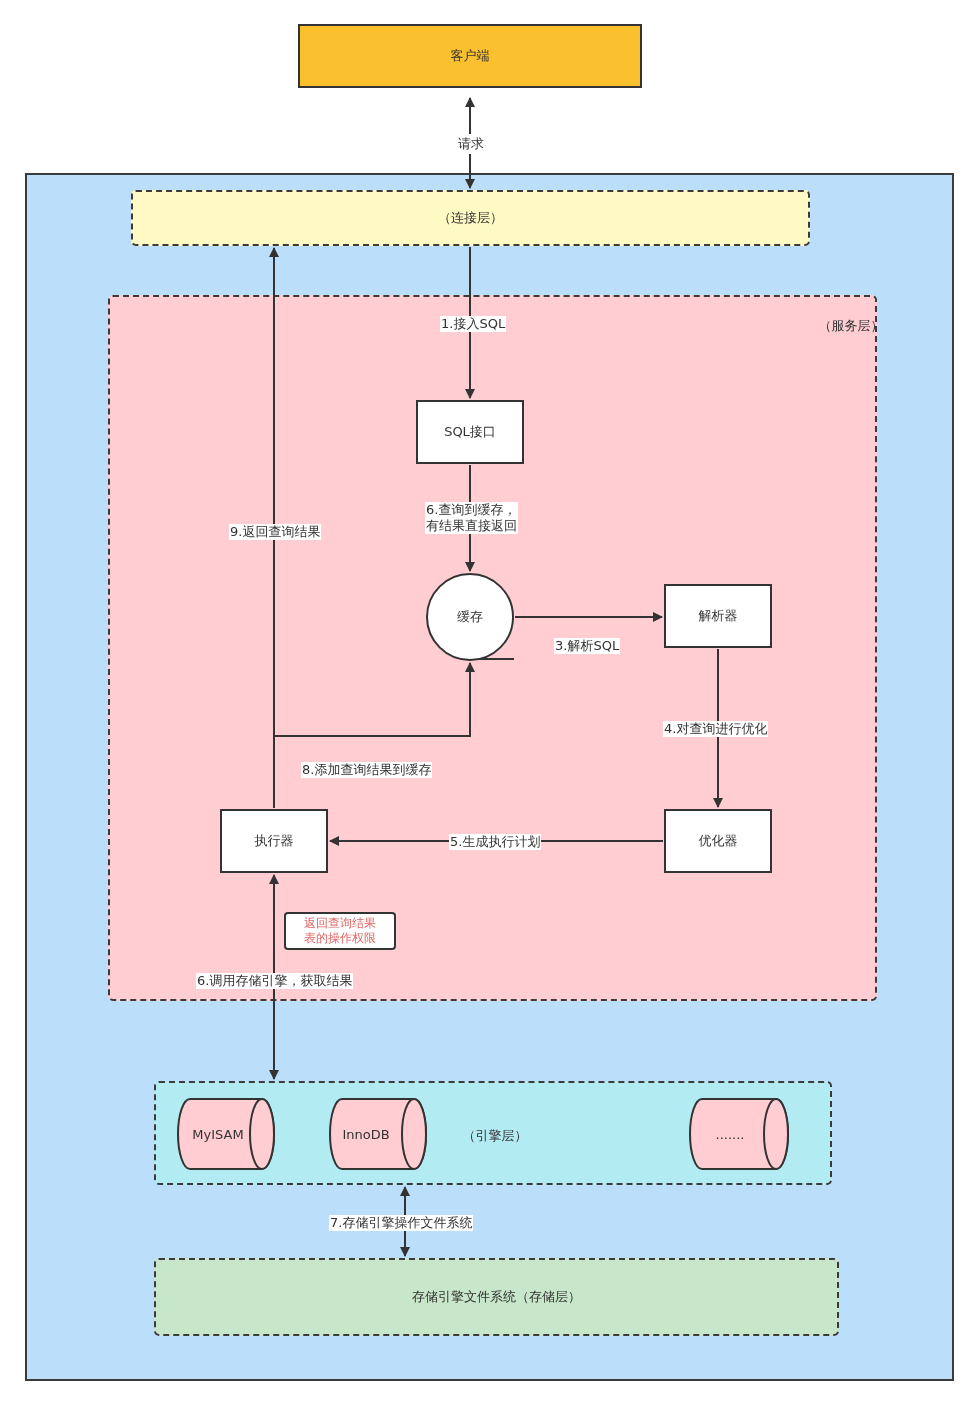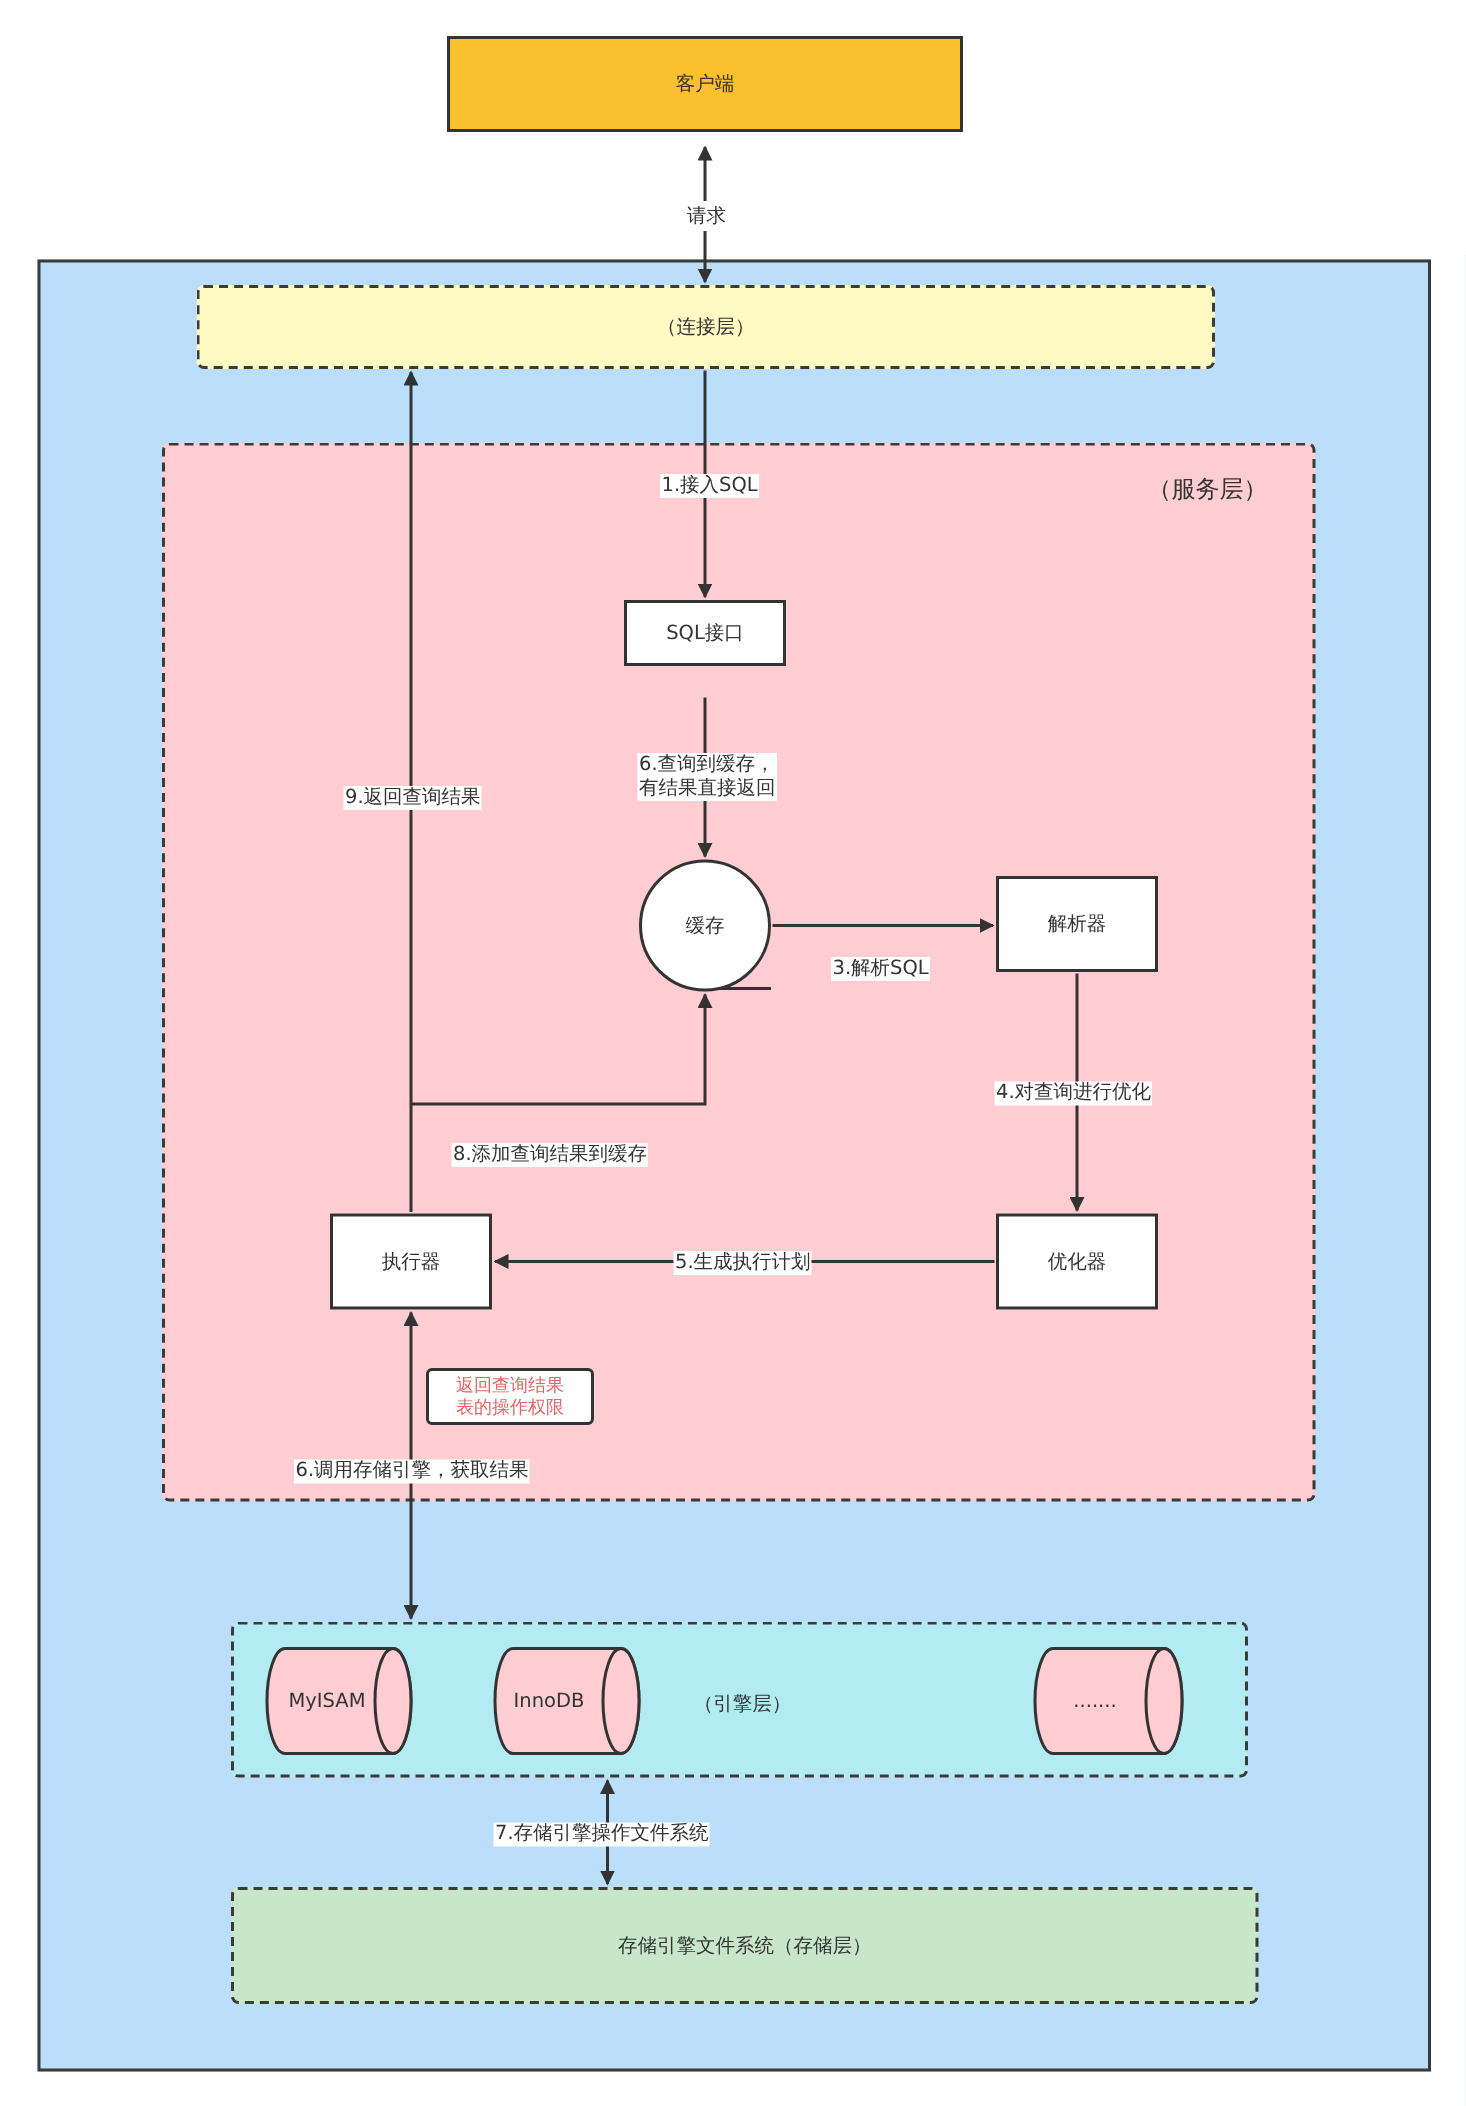--- a/index.html
+++ b/index.html
@@ -9,28 +9,28 @@
   .center { display: flex; align-items: center; justify-content: center; text-align: center; }
   .lbl { font-size: 13px; color: #333333; }
   #outer { left: 25px; top: 173px; width: 929px; height: 1208px; background: #bbdefb; border: 2px solid #3b3b3b; }
   #client { left: 298px; top: 24px; width: 344px; height: 64px; background: #fbc02d; border: 2px solid #333333; }
   .dashed { border: 2px dashed #3b3b3b; border-radius: 5px; }
   #conn { left: 131px; top: 190px; width: 679px; height: 56px; background: #fff9c4; }
   #service { left: 108px; top: 295px; width: 769px; height: 706px; background: #ffcdd2; }
   #engine { left: 154px; top: 1081px; width: 678px; height: 104px; background: #b2ebf2; }
   #storage { left: 154px; top: 1258px; width: 685px; height: 78px; background: #c8e6c9; }
   .node { background: #ffffff; border: 2px solid #333333; }
-  #sqlif { left: 416px; top: 400px; width: 108px; height: 44px; }
+  #sqlif { left: 416px; top: 400px; width: 108px; height: 64px; }
   #parser { left: 664px; top: 584px; width: 108px; height: 64px; }
   #optimizer { left: 664px; top: 809px; width: 108px; height: 64px; }
   #executor { left: 220px; top: 809px; width: 108px; height: 64px; }
   #cache { left: 426px; top: 573px; width: 88px; height: 88px; border-radius: 50%; }
   #note { left: 284px; top: 912px; width: 112px; height: 38px; background: #ffffff; border: 2px solid #333333;
           border-radius: 4px; color: #e06666; font-size: 12px; line-height: 15px; }
-  #service-title { left: 760px; top: 316px; width: 90px; height: 20px; font-size: 16px; }
+  #service-title { left: 806px; top: 316px; width: 90px; height: 20px; font-size: 13px; }
   #engine-title { left: 450px; top: 1126px; width: 90px; height: 20px; font-size: 13px; }
   .edge-label { background: #ffffff; font-size: 13px; color: #333333; line-height: 16px; padding: 0 1px; white-space: nowrap; }
   #diagram-svg { position: absolute; left: 0; top: 0; }
 </style>
 </head>
 <body>
 
 <div id="outer" class="abs"></div>
 
 <div id="client" class="abs center lbl">

